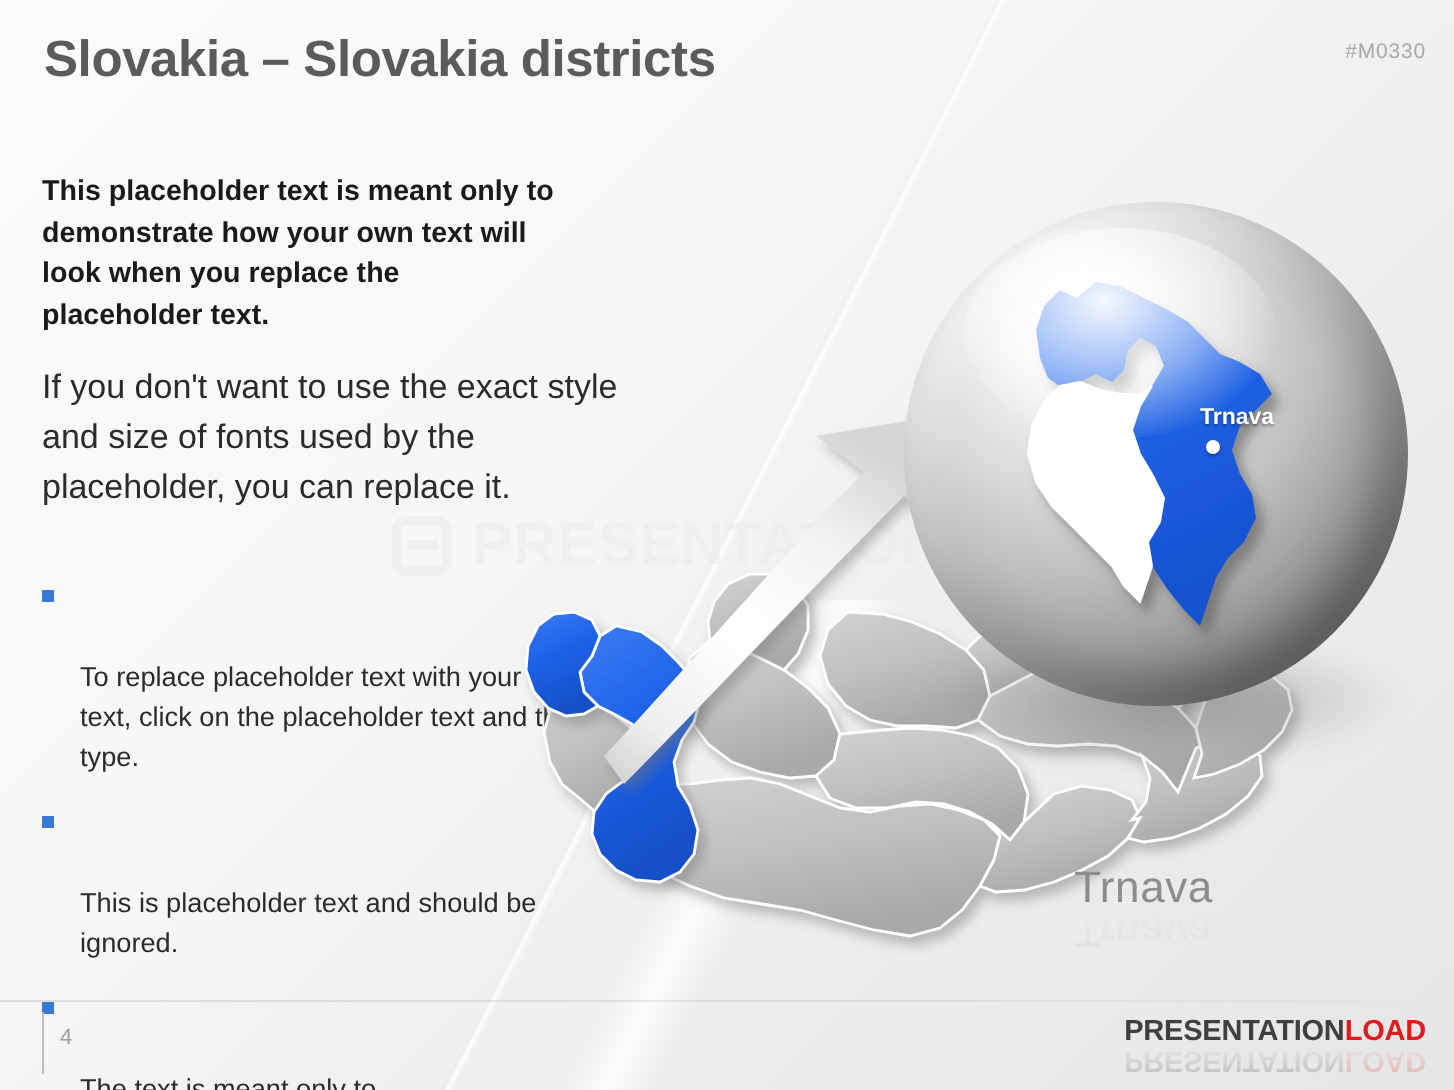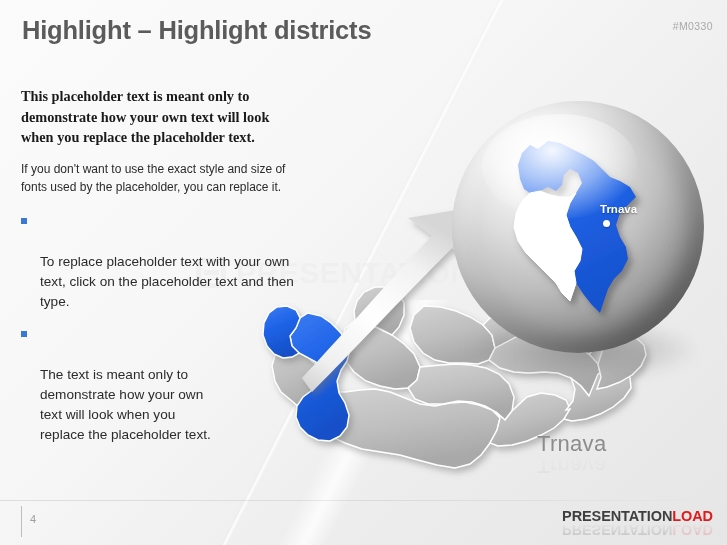--- a/index.html
+++ b/index.html
@@ -65,26 +65,25 @@
   }
 
   
   #text-col {
     position: absolute; left: 21px; top: 86px; width: 310px;
   }
   #intro-bold {
     font-size: 14.3px; font-weight: bold; line-height: 1.45;
     color: #1a1a1a; width: 262px;
     margin-bottom: 13px;
-    font-family: Liberation Serif, serif;
   }
   #intro-regular {
-    font-size: 12px; line-height: 1.46;
+    font-size: 17px; line-height: 1.46;
     color: #2b2b2b; width: 292px;
-    margin-bottom: 16px;
+    margin-bottom: 33px;
   }
   .bullet-list { list-style: none; }
   .bullet-item {
     position: relative;
     padding-left: 19px;
     font-size: 13.6px; line-height: 1.47;
     color: #2b2b2b;
     margin-bottom: 13px;
     width: 295px;
     white-space: pre-line;
@@ -182,35 +181,39 @@
   #brand-logo-reflection .brand-b { color: #e01b1b; }
 </style>
 </head>
 <body>
 
 <div id="slide">
 
   <div class="sheen"></div>
   <div class="sheen2"></div>
 
-  <div id="page-title">Highlight – Highlight districts</div>
+  <div id="page-title">Slovakia – Slovakia districts</div>
   <div id="slide-code">#M0330</div>
 
   <div id="watermark">
     <div class="wm-mark"></div>
     <div class="wm-text">PRESENTATIONLOAD</div>
   </div>
 
   <div id="text-col">
     <div id="intro-bold">This placeholder text is meant only to demonstrate how your own text will look when you replace the placeholder text.</div>
     <div id="intro-regular">If you don't want to use the exact style and size of fonts used by the placeholder, you can replace it.</div>
     <ul class="bullet-list">
       <li class="bullet-item">
         <span class="marker"></span>
         <span>To replace placeholder text with your own text, click on the placeholder text and then type.</span>
+      </li>
+      <li class="bullet-item">
+        <span class="marker"></span>
+        <span>This is placeholder text and should be ignored.</span>
       </li>
       <li class="bullet-item">
         <span class="marker"></span>
         <span>The text is meant only to
 demonstrate how your own
 text will look when you
 replace the placeholder text.</span>
       </li>
     </ul>
   </div>

